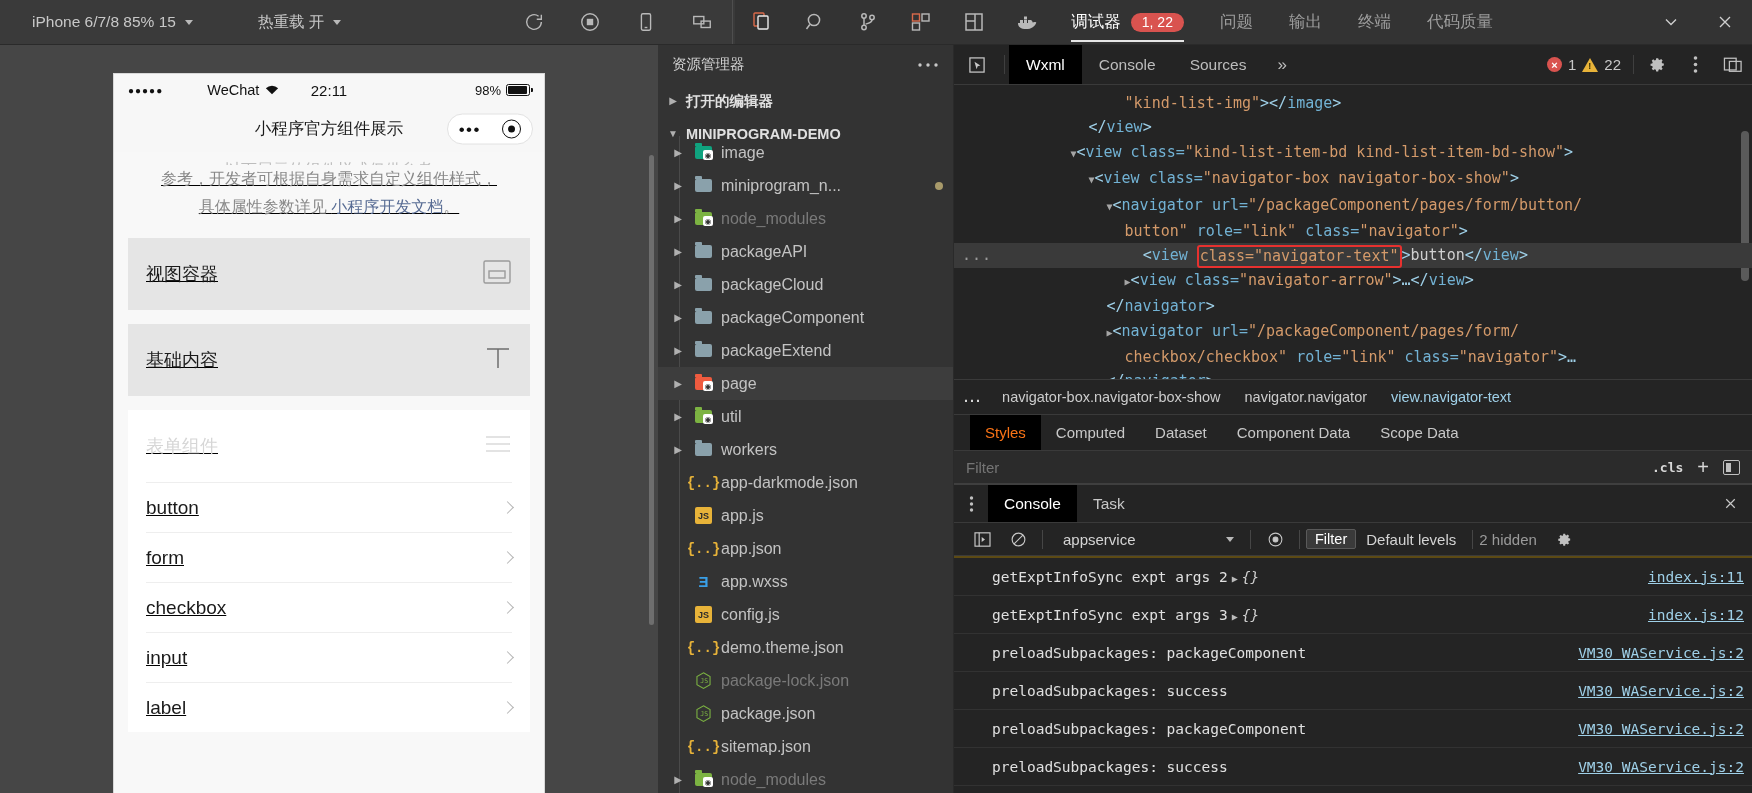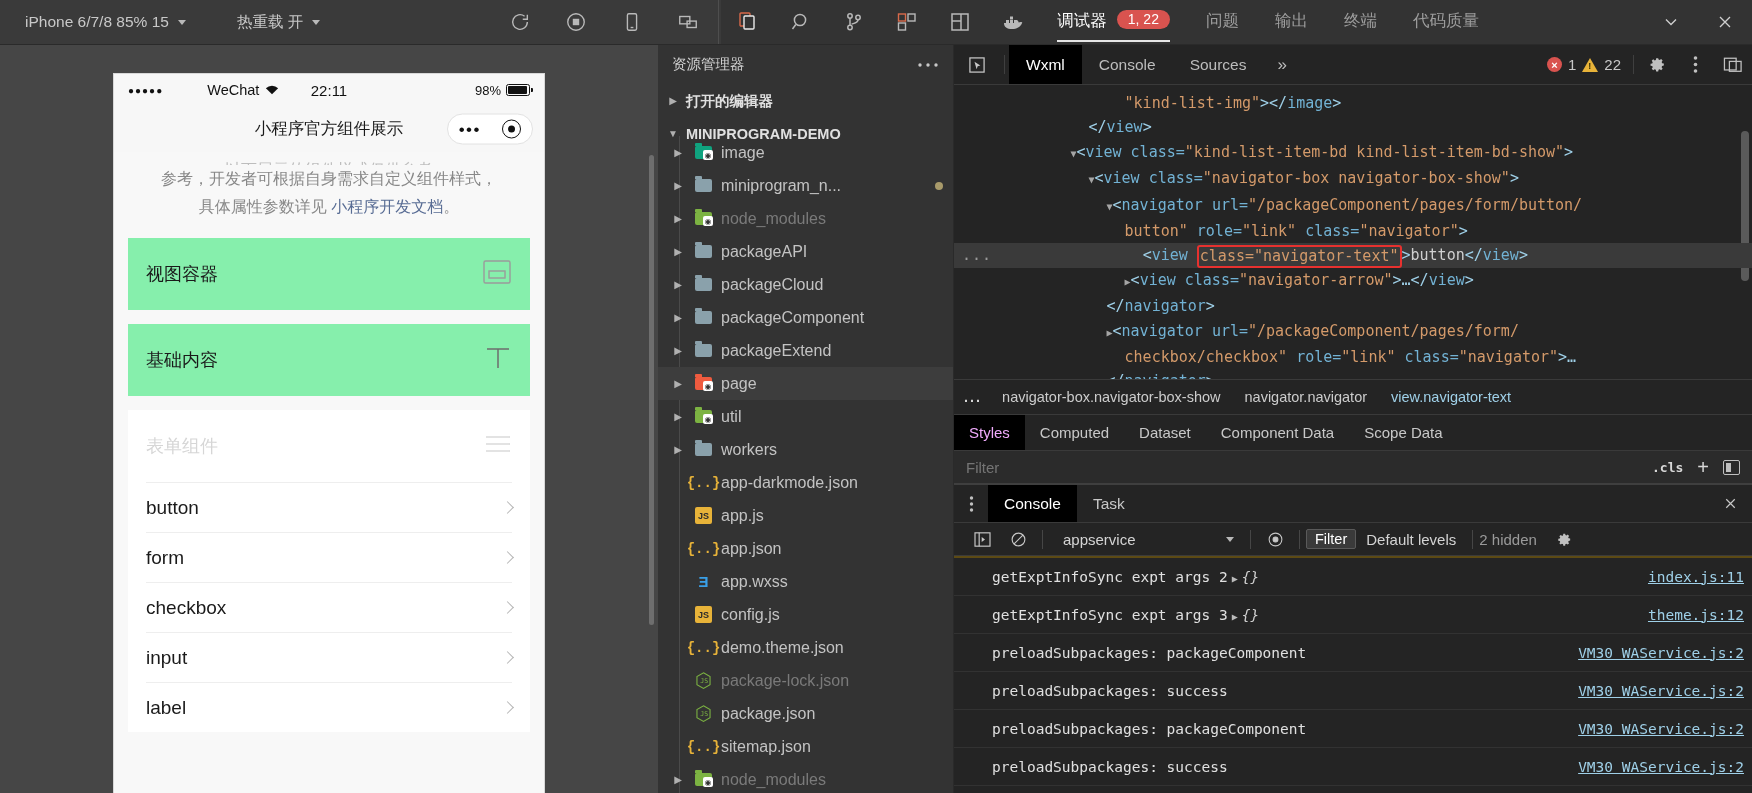--- a/index.html
+++ b/index.html
@@ -16,43 +16,43 @@
   .topbar {
     height: 45px; min-height: 45px;
     background: #3a3a3a;
     display: flex; align-items: stretch;
     color: #cfcfcf;
     border-bottom: 1px solid #2a2a2a;
   }
   .tb-left { display:flex; align-items:center; height:100%; }
   .tb-sel {
     display: flex; align-items: center; gap: 7px;
-    padding: 0 25px; height: 100%;
+    padding: 0 32px; height: 100%;
     font-size: 15.5px; color: #c8c8c8; white-space: nowrap;
   }
   .tb-divider { width:1px; background:#4c4c4c; margin: 9px 0; }
   .caret-d {
     width:0;height:0;border-left:4.5px solid transparent;border-right:4.5px solid transparent;
     border-top:5.5px solid #b9b9b9; display:inline-block; margin-left:2px;
   }
   .tb-spacer { flex: 1 1 auto; }
   .tb-icons { display:flex; align-items:center; height:100%; gap: 0px; }
   .tb-ico {
     width: 56px; height: 100%;
     display:flex; align-items:center; justify-content:center;
   }
   .tb-vsep { width: 1px; align-self: stretch; background: #4e4e4e; margin: 0 2px; }
 
   .tb-panelicons { display:flex; align-items:center; height:100%; background:#333333; }
   .tb-pico { width: 53px; height:100%; display:flex; align-items:center; justify-content:center; }
 
   .tb-tabs { display:flex; align-items:stretch; height:100%; background:#333333; }
   .tb-tab {
-    display:flex; align-items:flex-start; gap:10px;
-    padding: 10px 18px; height:100%;
+    display:flex; align-items:center; gap:10px;
+    padding: 0 18px; height:100%;
     font-size: 16.5px; color:#9d9d9d; position:relative;
     white-space: nowrap;
   }
   .tb-tab.active { color: #ffffff; }
   .tb-tab.active::after {
     content:''; position:absolute; left:18px; right:18px; bottom:2px; height:2px; background:#e6e6e6;
   }
   .badge-pill {
     background:#d9534f; color:#fff; border-radius: 11px;
     font-size: 14px; padding: 2px 11px 3px; line-height: 1;
@@ -101,30 +101,30 @@
   .ph-title { font-size: 16.5px; color:#1a1a1a; font-weight:400; }
   .ph-caps {
     position:absolute; right:11px; top:50%; transform:translateY(-50%);
     width: 86px; height: 31px; border:1px solid #e2e2e2; border-radius:16px;
     background:#fff; display:flex; align-items:center; justify-content:space-around;
   }
   .caps-dots { font-size:17px; letter-spacing:1.5px; line-height:1; color:#111; }
   .caps-target { width:19px;height:19px;border:1.8px solid #111;border-radius:50%;display:flex;align-items:center;justify-content:center;}
   .caps-target::after{content:'';width:7px;height:7px;background:#111;border-radius:50%;}
 
-  .ph-body { background:#f8f8f8; height: 642px; overflow:hidden; }
+  .ph-body { background:#f8f8f8; height: 642px; overflow:hidden;text-decoration:underline; }
   .intro {
     padding: 4px 24px 18px; text-align:center; color:#888;
     font-size: 16px; line-height: 1.72;
   }
   .intro .cut { color:#8d8d8d; opacity:.55; display:block; height:9px; overflow:hidden; }
   .intro a { color:#586c94; text-decoration:none; }
 
   .card {
-    background:#86efac; margin: 0 14px 14px; padding: 0 18px;
+    background:#e5e5e5; margin: 0 14px 14px; padding: 0 18px;
     display:flex; align-items:center; height: 72px; justify-content:space-between;text-align:center;
   }
   .card-title { font-size:18px; color:#1a1a1a; }
   .card-title.faded { color:#d6d6d6; }
   .card + .card { margin-top: 0; }
 
   .list-card { background:#fff; margin: 0 14px; padding: 0 18px; }
   .lc-head { height:72px; display:flex; align-items:center; justify-content:space-between; }
   .lc-row {
     height: 50px; display:flex; align-items:center; justify-content:space-between;
@@ -237,21 +237,21 @@
   }
   .crumbs .cdots{ color:#d6d6d6; letter-spacing:2px; padding:0 8px 0 4px; font-weight:bold;}
   .crumb{ padding: 0 12px; }
   .crumb.last{ color:#9fd0e8; }
 
   .styles-tabs {
     height: 36px; display:flex; align-items:stretch; background:#242424;
     border-top:1px solid #3a3a3a; color:#c8c8c8; font-size:15px;
   }
   .st-tab{ display:flex;align-items:center;padding:0 15px; }
-  .st-tab.active{ background:#000;color:#f0abfc; }
+  .st-tab.active{ background:#000;color:#f97316;margin-left:16px; }
   .filter-row {
     height: 33px; display:flex; align-items:center; background:#2b2b2b;
     border-top:1px solid #3a3a3a; padding-left:12px; gap:10px;
   }
   .filter-in { flex:1 1 auto; font-size:15px; color:#8c8c8c; }
   .cls { font-family:"DejaVu Sans Mono",monospace; font-size:13px; color:#d8d8d8; font-weight:bold;}
   .plus { font-size:20px;color:#d8d8d8; line-height:1; padding: 0 4px;}
   .panel-ico{ width:17px;height:15px;border:1.5px solid #c0c0c0;border-radius:2px;position:relative;margin-right:12px;}
   .panel-ico::after{content:'';position:absolute;left:2px;top:2px;width:5px;height:9px;background:#c0c0c0;}
 
@@ -835,21 +835,21 @@
             </svg>
           </div>
         </div>
         <div class="dw-log" id="logs">
             <div class="log-row">
               <span class="log-msg"><span>getExptInfoSync expt_args_2</span><span class="exp-tri">▶</span><span class="obj">{}</span></span>
               <span class="log-src">index.js:11</span>
             </div>
             <div class="log-row">
               <span class="log-msg"><span>getExptInfoSync expt_args_3</span><span class="exp-tri">▶</span><span class="obj">{}</span></span>
-              <span class="log-src">theme.js:12</span>
+              <span class="log-src">index.js:12</span>
             </div>
             <div class="log-row">
               <span class="log-msg"><span>preloadSubpackages: packageComponent</span></span>
               <span class="log-src">VM30 WAService.js:2</span>
             </div>
             <div class="log-row">
               <span class="log-msg"><span>preloadSubpackages: success</span></span>
               <span class="log-src">VM30 WAService.js:2</span>
             </div>
             <div class="log-row">

